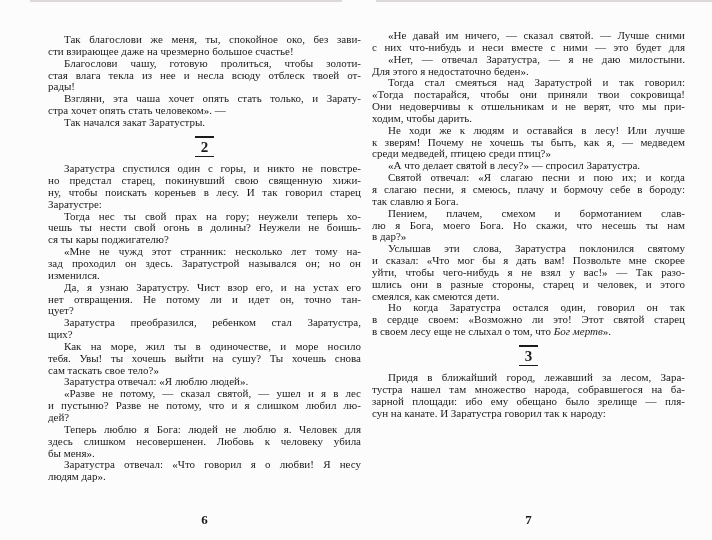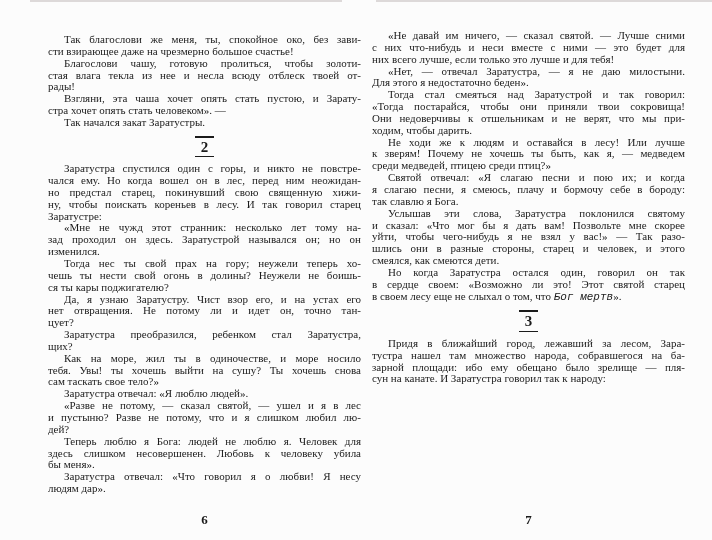--- a/index.html
+++ b/index.html
@@ -36,21 +36,21 @@
   .page-left  .text-block { top: 34px; }
   .page-right .text-block { top: 30px; }
   .para { margin: 0; }
   .line {
     text-align: justify;
     text-align-last: justify;
     white-space: normal;
   }
   .line.last  { text-align-last: left; }
   .line.first { text-indent: 16px; }
-  .em { font-style: italic; font-family: Liberation Mono, monospace; }
+  .em { font-style: italic; }
   .section-number {
     text-align: center;
     margin: 7px 0 6px;
   }
   .section-number span {
     display: inline-block;
     font-weight: bold;
     font-size: 15px;
     line-height: 1.1;
     padding: 1px 6px 1px;
@@ -78,45 +78,44 @@
         <div class="para">
           <div class="line first">Так благослови же меня, ты, спокойное око, без зави-</div>
           <div class="line last">сти взирающее даже на чрезмерно большое счастье!</div>
         </div>
         <div class="para">
           <div class="line first">Благослови чашу, готовую пролиться, чтобы золоти-</div>
           <div class="line">стая влага текла из нее и несла всюду отблеск твоей от-</div>
           <div class="line last">рады!</div>
         </div>
         <div class="para">
-          <div class="line first">Взгляни, эта чаша хочет опять стать пустою, и Зарату-</div>
+          <div class="line first">Взгляни, эта чаша хочет опять стать только, и Зарату-</div>
           <div class="line last">стра хочет опять стать человеком». —</div>
         </div>
         <div class="para">
           <div class="line first last">Так начался закат Заратустры.</div>
         </div>
         <div class="section-number"><span>2</span></div>
         <div class="para">
           <div class="line first">Заратустра спустился один с горы, и никто не повстре-</div>
-          <div class="line">чался ему. Но когда вошел он в лес, перед ним неожидан-</div>
           <div class="line">но предстал старец, покинувший свою священную хижи-</div>
           <div class="line">ну, чтобы поискать кореньев в лесу. И так говорил старец</div>
           <div class="line last">Заратустре:</div>
         </div>
         <div class="para">
+          <div class="line first">Тогда нес ты свой прах на гору; неужели теперь хо-</div>
+          <div class="line">чешь ты нести свой огонь в долины? Неужели не боишь-</div>
+          <div class="line last">ся ты кары поджигателю?</div>
+        </div>
+        <div class="para">
           <div class="line first">«Мне не чужд этот странник: несколько лет тому на-</div>
           <div class="line">зад проходил он здесь. Заратустрой назывался он; но он</div>
           <div class="line last">изменился.</div>
         </div>
         <div class="para">
-          <div class="line first">Тогда нес ты свой прах на гору; неужели теперь хо-</div>
-          <div class="line">чешь ты нести свой огонь в долины? Неужели не боишь-</div>
-          <div class="line last">ся ты кары поджигателю?</div>
-        </div>
-        <div class="para">
           <div class="line first">Да, я узнаю Заратустру. Чист взор его, и на устах его</div>
           <div class="line">нет отвращения. Не потому ли и идет он, точно тан-</div>
           <div class="line last">цует?</div>
         </div>
         <div class="para">
           <div class="line first">Заратустра преобразился, ребенком стал Заратустра,</div>
           <div class="line last">щих?</div>
         </div>
         <div class="para">
           <div class="line first">Как на море, жил ты в одиночестве, и море носило</div>
@@ -142,41 +141,48 @@
         </div>
       </div>
     <div class="page-number">6</div>
   </div>
 
   <div class="page page-right">
     <div class="text-block" id="right-text">
         <div class="para">
           <div class="line first">«Не давай им ничего, — сказал святой. — Лучше сними</div>
           <div class="line">с них что-нибудь и неси вместе с ними — это будет для</div>
-          <div class="line last">них всего лучше, если только это лучше и для тебя!</div>
         </div>
         <div class="para">
           <div class="line first">«Нет, — отвечал Заратустра, — я не даю милостыни.</div>
           <div class="line last">Для этого я недостаточно беден».</div>
         </div>
         <div class="para">
           <div class="line first">Тогда стал смеяться над Заратустрой и так говорил:</div>
           <div class="line">«Тогда постарайся, чтобы они приняли твои сокровища!</div>
           <div class="line">Они недоверчивы к отшельникам и не верят, что мы при-</div>
           <div class="line last">ходим, чтобы дарить.</div>
         </div>
         <div class="para">
           <div class="line first">Не ходи же к людям и оставайся в лесу! Или лучше</div>
           <div class="line">к зверям! Почему не хочешь ты быть, как я, — медведем</div>
           <div class="line last">среди медведей, птицею среди птиц?»</div>
         </div>
         <div class="para">
+          <div class="line first last">«А что делает святой в лесу?» — спросил Заратустра.</div>
+        </div>
+        <div class="para">
           <div class="line first">Святой отвечал: «Я слагаю песни и пою их; и когда</div>
           <div class="line">я слагаю песни, я смеюсь, плачу и бормочу себе в бороду:</div>
           <div class="line last">так славлю я Бога.</div>
+        </div>
+        <div class="para">
+          <div class="line first">Пением, плачем, смехом и бормотанием слав-</div>
+          <div class="line">лю я Бога, моего Бога. Но скажи, что несешь ты нам</div>
+          <div class="line last">в дар?»</div>
         </div>
         <div class="para">
           <div class="line first">Услышав эти слова, Заратустра поклонился святому</div>
           <div class="line">и сказал: «Что мог бы я дать вам! Позвольте мне скорее</div>
           <div class="line">уйти, чтобы чего-нибудь я не взял у вас!» — Так разо-</div>
           <div class="line">шлись они в разные стороны, старец и человек, и этого</div>
           <div class="line last">смеялся, как смеются дети.</div>
         </div>
         <div class="para">
           <div class="line first">Но когда Заратустра остался один, говорил он так</div>

